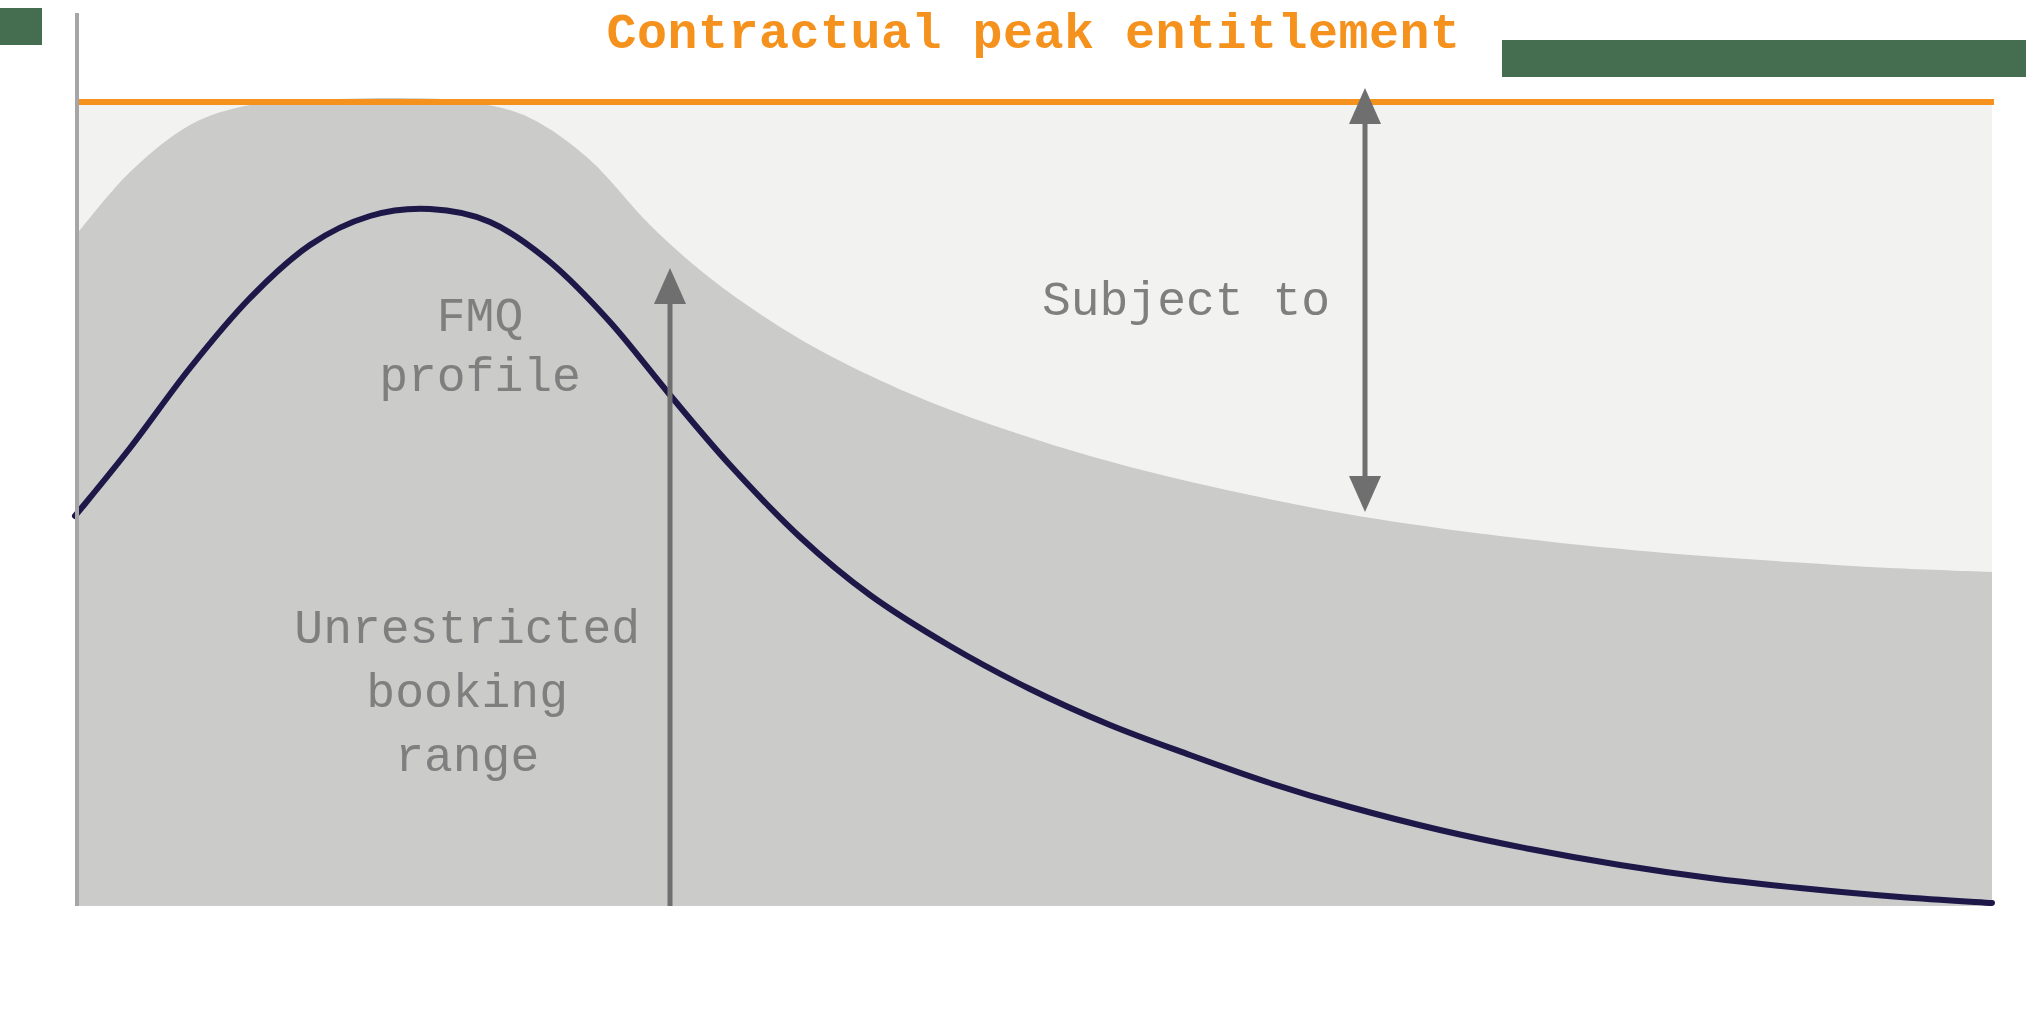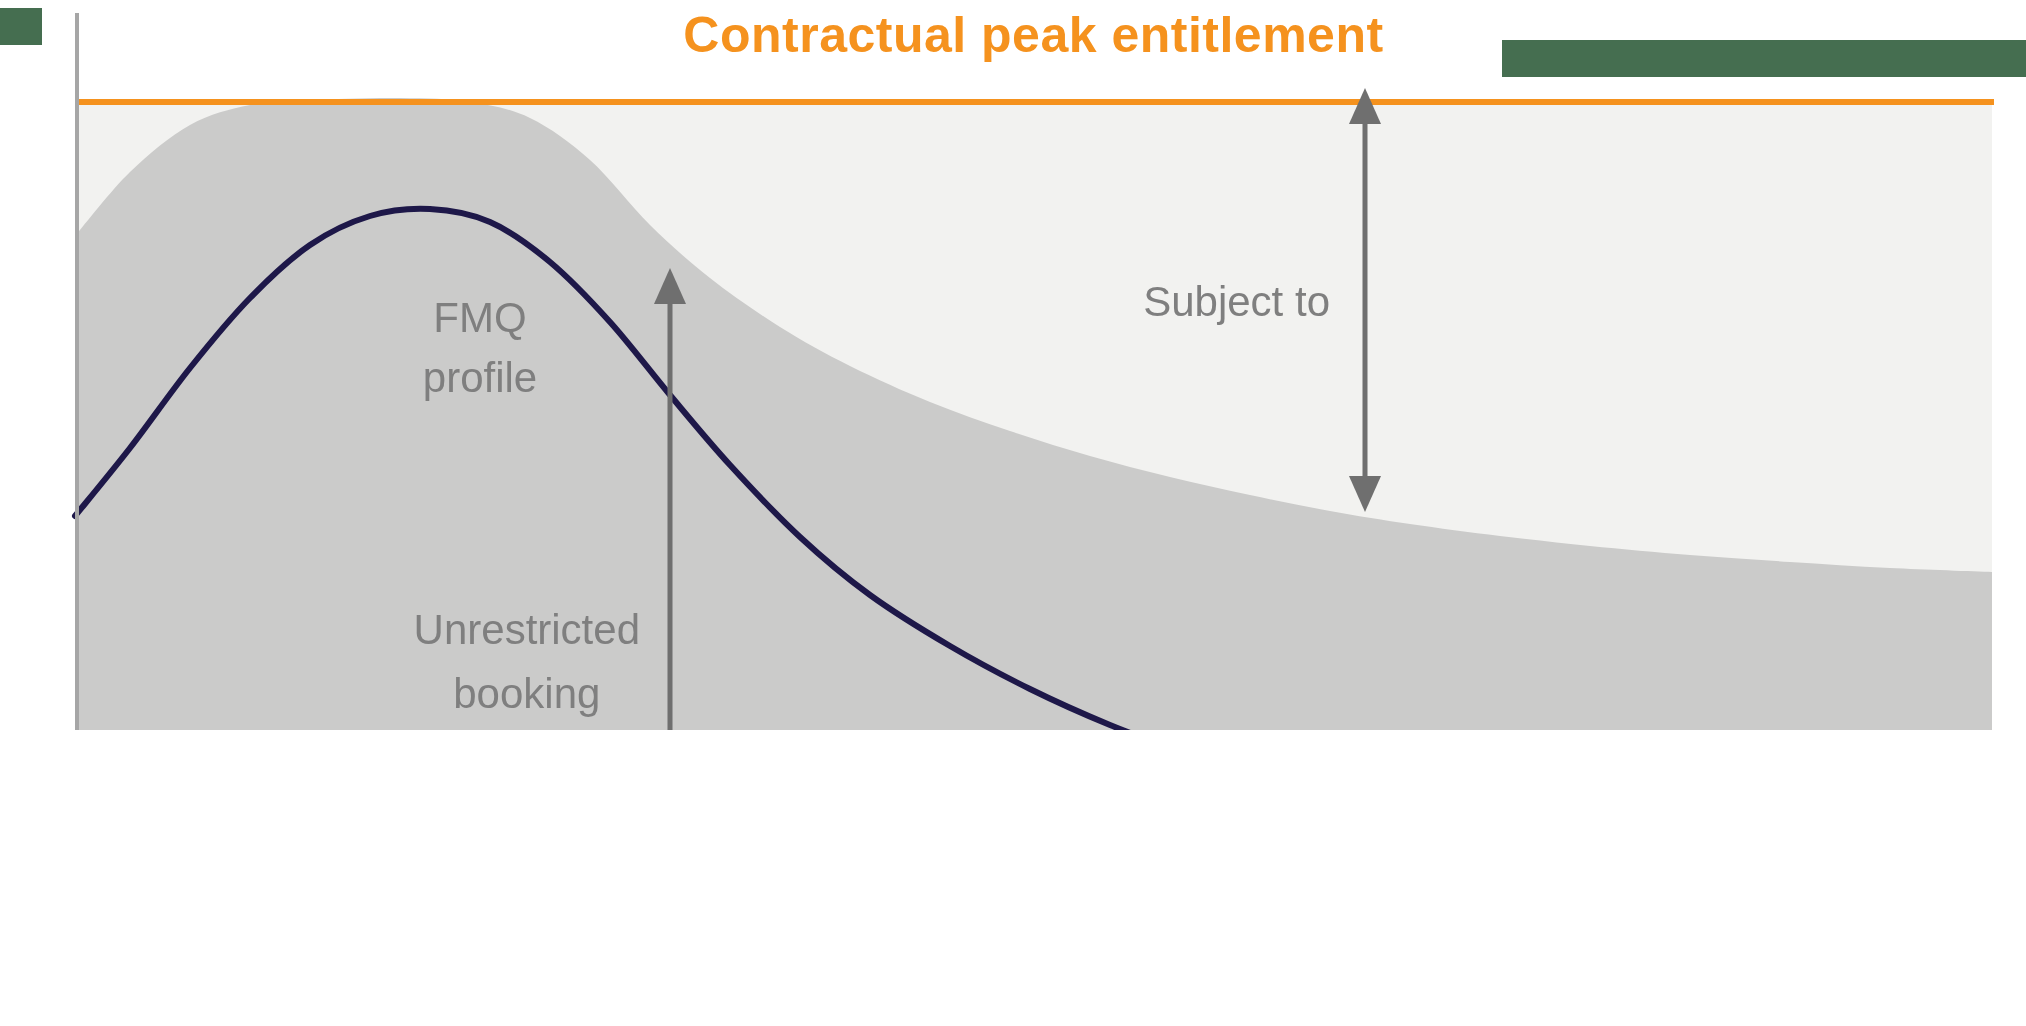--- a/index.html
+++ b/index.html
@@ -1,22 +1,22 @@
 <!DOCTYPE html>
 <html style="--background-green: #456E50; --orange: #F5921E; --navy: #1E1849; --band-gray: #CBCBCA; --plot-bg: #F2F2F0; --axis-gray: #A6A6A6; --label-gray: #7F7F7F; --arrow-gray: #6F6F6F;"><head>
 <meta charset="utf-8">
 <style>
   html, body { margin: 0; padding: 0; background: #ffffff; }
   .slide {
     position: relative;
     width: 2026px;
-    height: 730px;
+    height: 906px;
     background: #ffffff;
     overflow: hidden;
-    font-family: Liberation Sans, sans-serif;
+    font-family: Liberation Mono, monospace;
   }
   .green { position: absolute; background: var(--background-green); }
   .green-top-left  { left: 0px;    top: 8px;   width: 42px;   height: 37px; }
   .green-top-right { left: 1502px; top: 40px;  width: 524px;  height: 37px; }
   .green-bottom    { left: 33px;   top: 963px; width: 1993px; height: 53px; }
 
   #chart { position: absolute; left: 0; top: 0; width: 2026px; height: 1026px; }
 
   .chart-title {
     position: absolute;
@@ -24,21 +24,21 @@
     text-align: center;
     font-size: 50px;
     font-weight: 700;
     color: var(--orange);
     letter-spacing: 0.5px;
   }
 
   .label {
     position: absolute;
     color: var(--label-gray);
-    font-size: 42px;
+    font-size: 48px;
     font-weight: 400;
   }
   .label-fmq {
     left: 330px; top: 288px; width: 300px;
     text-align: center;
     line-height: 60px;
   }
   .label-unrestricted {
     right: 1386px; top: 598px;
     text-align: center;
@@ -75,18 +75,19 @@
   <div class="chart-title">Contractual peak entitlement</div>
 
   <div class="label label-fmq">
     <div>FMQ</div>
     <div>profile</div>
   </div>
 
   <div class="label label-unrestricted">
     <div>Unrestricted</div>
     <div>booking</div>
+    <div>range</div>
   </div>
 
   <div class="label label-subject">
     <div>Subject to</div>
   </div>
 </div>
 
 </body></html>

